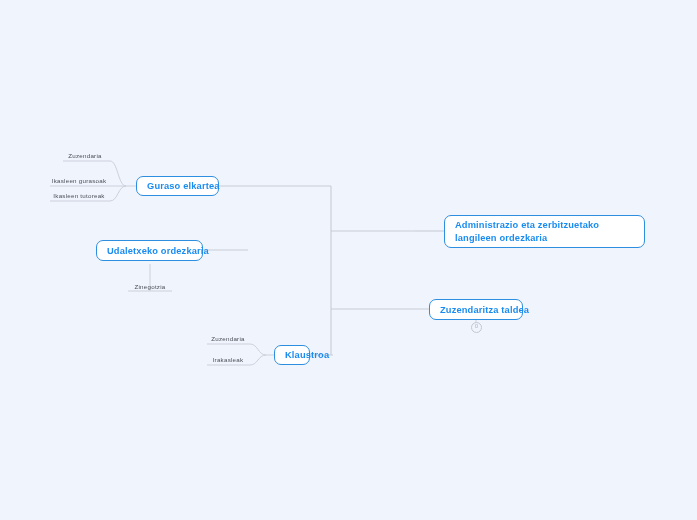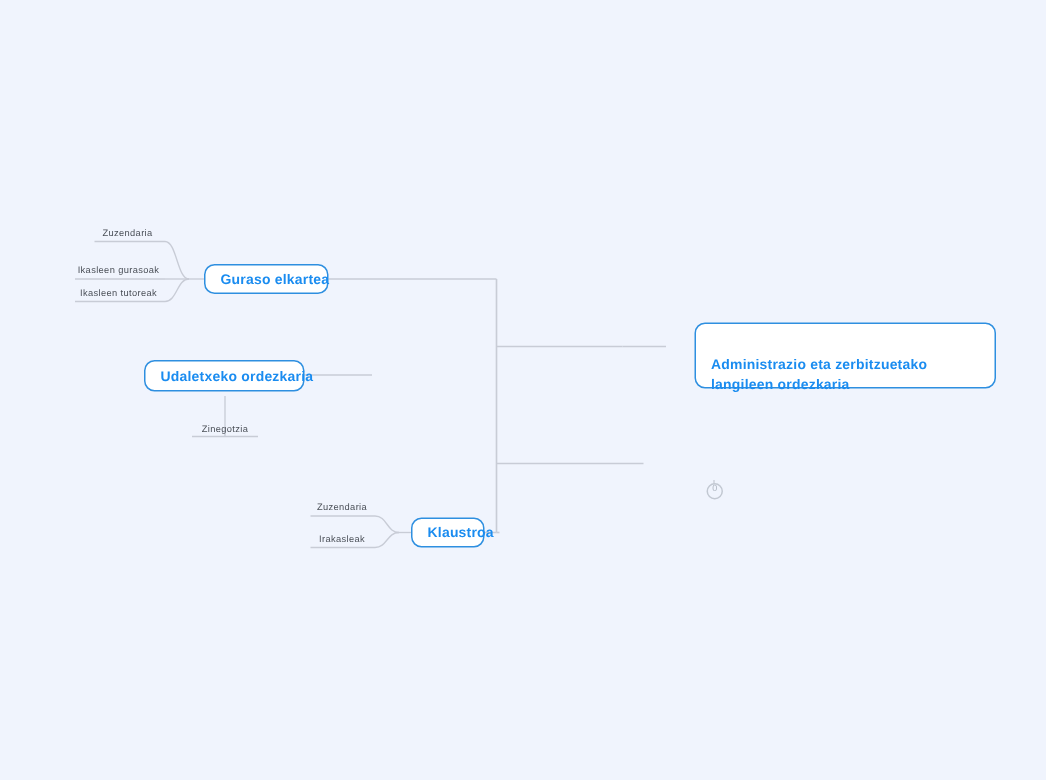--- a/index.html
+++ b/index.html
@@ -49,23 +49,22 @@
     box-shadow: 0 1px 2px rgba(20,100,180,0.25);
     letter-spacing: 0.2px;
   }
   .node-branch {
     font-size: 9.3px;
     padding: 0 10px;
   }
   .node-multiline {
     white-space: normal;
     line-height: 1.35;
-    padding: 21px 10px;
-    align-items: flex-start;
-    margin-left: 19px;
+    padding: 9px 10px;
+    align-items: center;
   }
   .leaf {
     position: absolute;
     font-size: 6.2px;
     color: #4a4f57;
     letter-spacing: 0.25px;
     white-space: nowrap;
     text-align: center;
     padding-bottom: 2px;
   }
@@ -141,31 +140,34 @@
     <span>Ikasleen tutoreak</span>
   </div>
 
   <div class="node node-branch" style="left:96px; top:240px; width:107px; height:21px;text-align:right;">
     <span>Udaletxeko ordezkaria</span>
   </div>
   <div class="leaf" style="left:126px; top:283px; width:48px;">
     <span>Zinegotzia</span>
   </div>
 
-  <div class="node node-branch" style="left:274px; top:345px; width:49px; height:20px;">
+  <div class="node node-branch" style="left:274px; top:345px; width:36px; height:20px;">
     <span>Klaustroa</span>
   </div>
   <div class="leaf" style="left:205px; top:335px; width:46px;">
     <span>Zuzendaria</span>
   </div>
   <div class="leaf" style="left:205px; top:356px; width:46px;">
     <span>Irakasleak</span>
   </div>
 
   <div class="node node-branch node-multiline" style="left:444px; top:215px; width:201px; height:33px;">
     <span>Administrazio eta zerbitzuetako langileen ordezkaria</span>
   </div>
 
+  <div class="node node-branch" style="left:429px; top:299px; width:94px; height:21px;">
+    <span>Zuzendaritza taldea</span>
+  </div>
   <div class="collapse-dot" style="left:471px; top:322px;">
     <span>0</span>
   </div>
 
 </div>
 
 </body></html>

